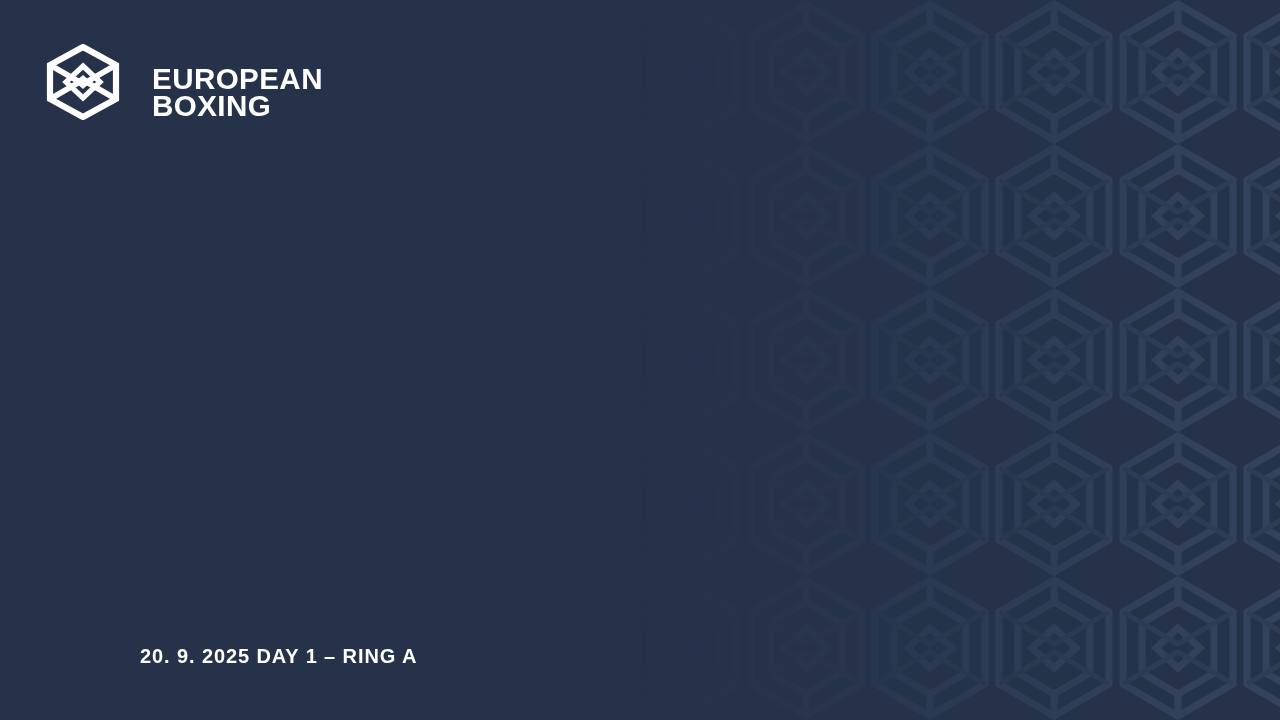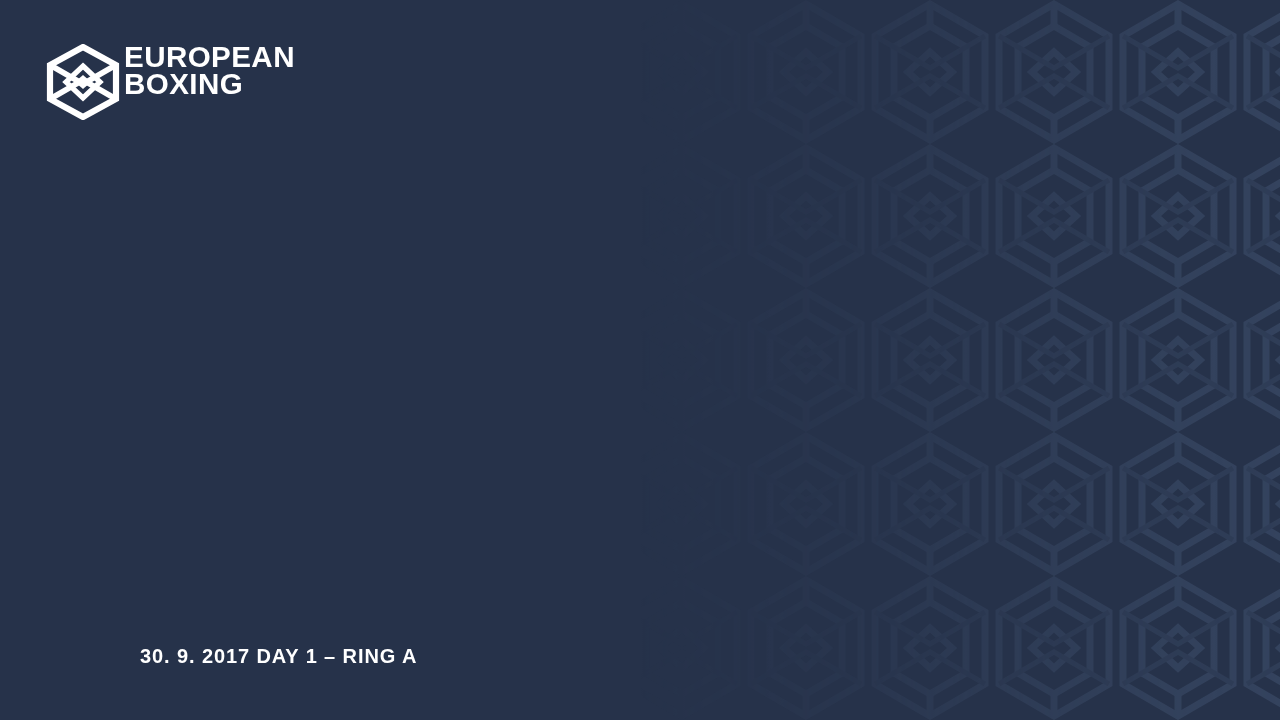--- a/index.html
+++ b/index.html
@@ -39,22 +39,22 @@
     background: #26324a;
   }
 
   
   .logo {
     position: absolute;
     left: 44px;
     top: 44px;
     z-index: 5;
     display: flex;
-    align-items: flex-start;
-    gap: 2px;
+    align-items: flex-end;
+    gap: 30px;
   }
   .logo-mark {
     width: 78px;
     height: 76px;
     flex: 0 0 auto;
   }
   .logo-mark svg { display: block; }
   .logo-words {
     display: flex;
     flex-direction: column;
@@ -175,15 +175,15 @@
         </g>
       </svg>
     </div>
     <div class="logo-words">
       <span>EUROPEAN</span>
       <span>BOXING</span>
     </div>
   </div>
 
 
-  <div class="caption">30. 9. 2017 DAY 1 – RING A</div>
+  <div class="caption">20. 9. 2025 DAY 1 – RING A</div>
 
 </div>
 
 </body></html>

